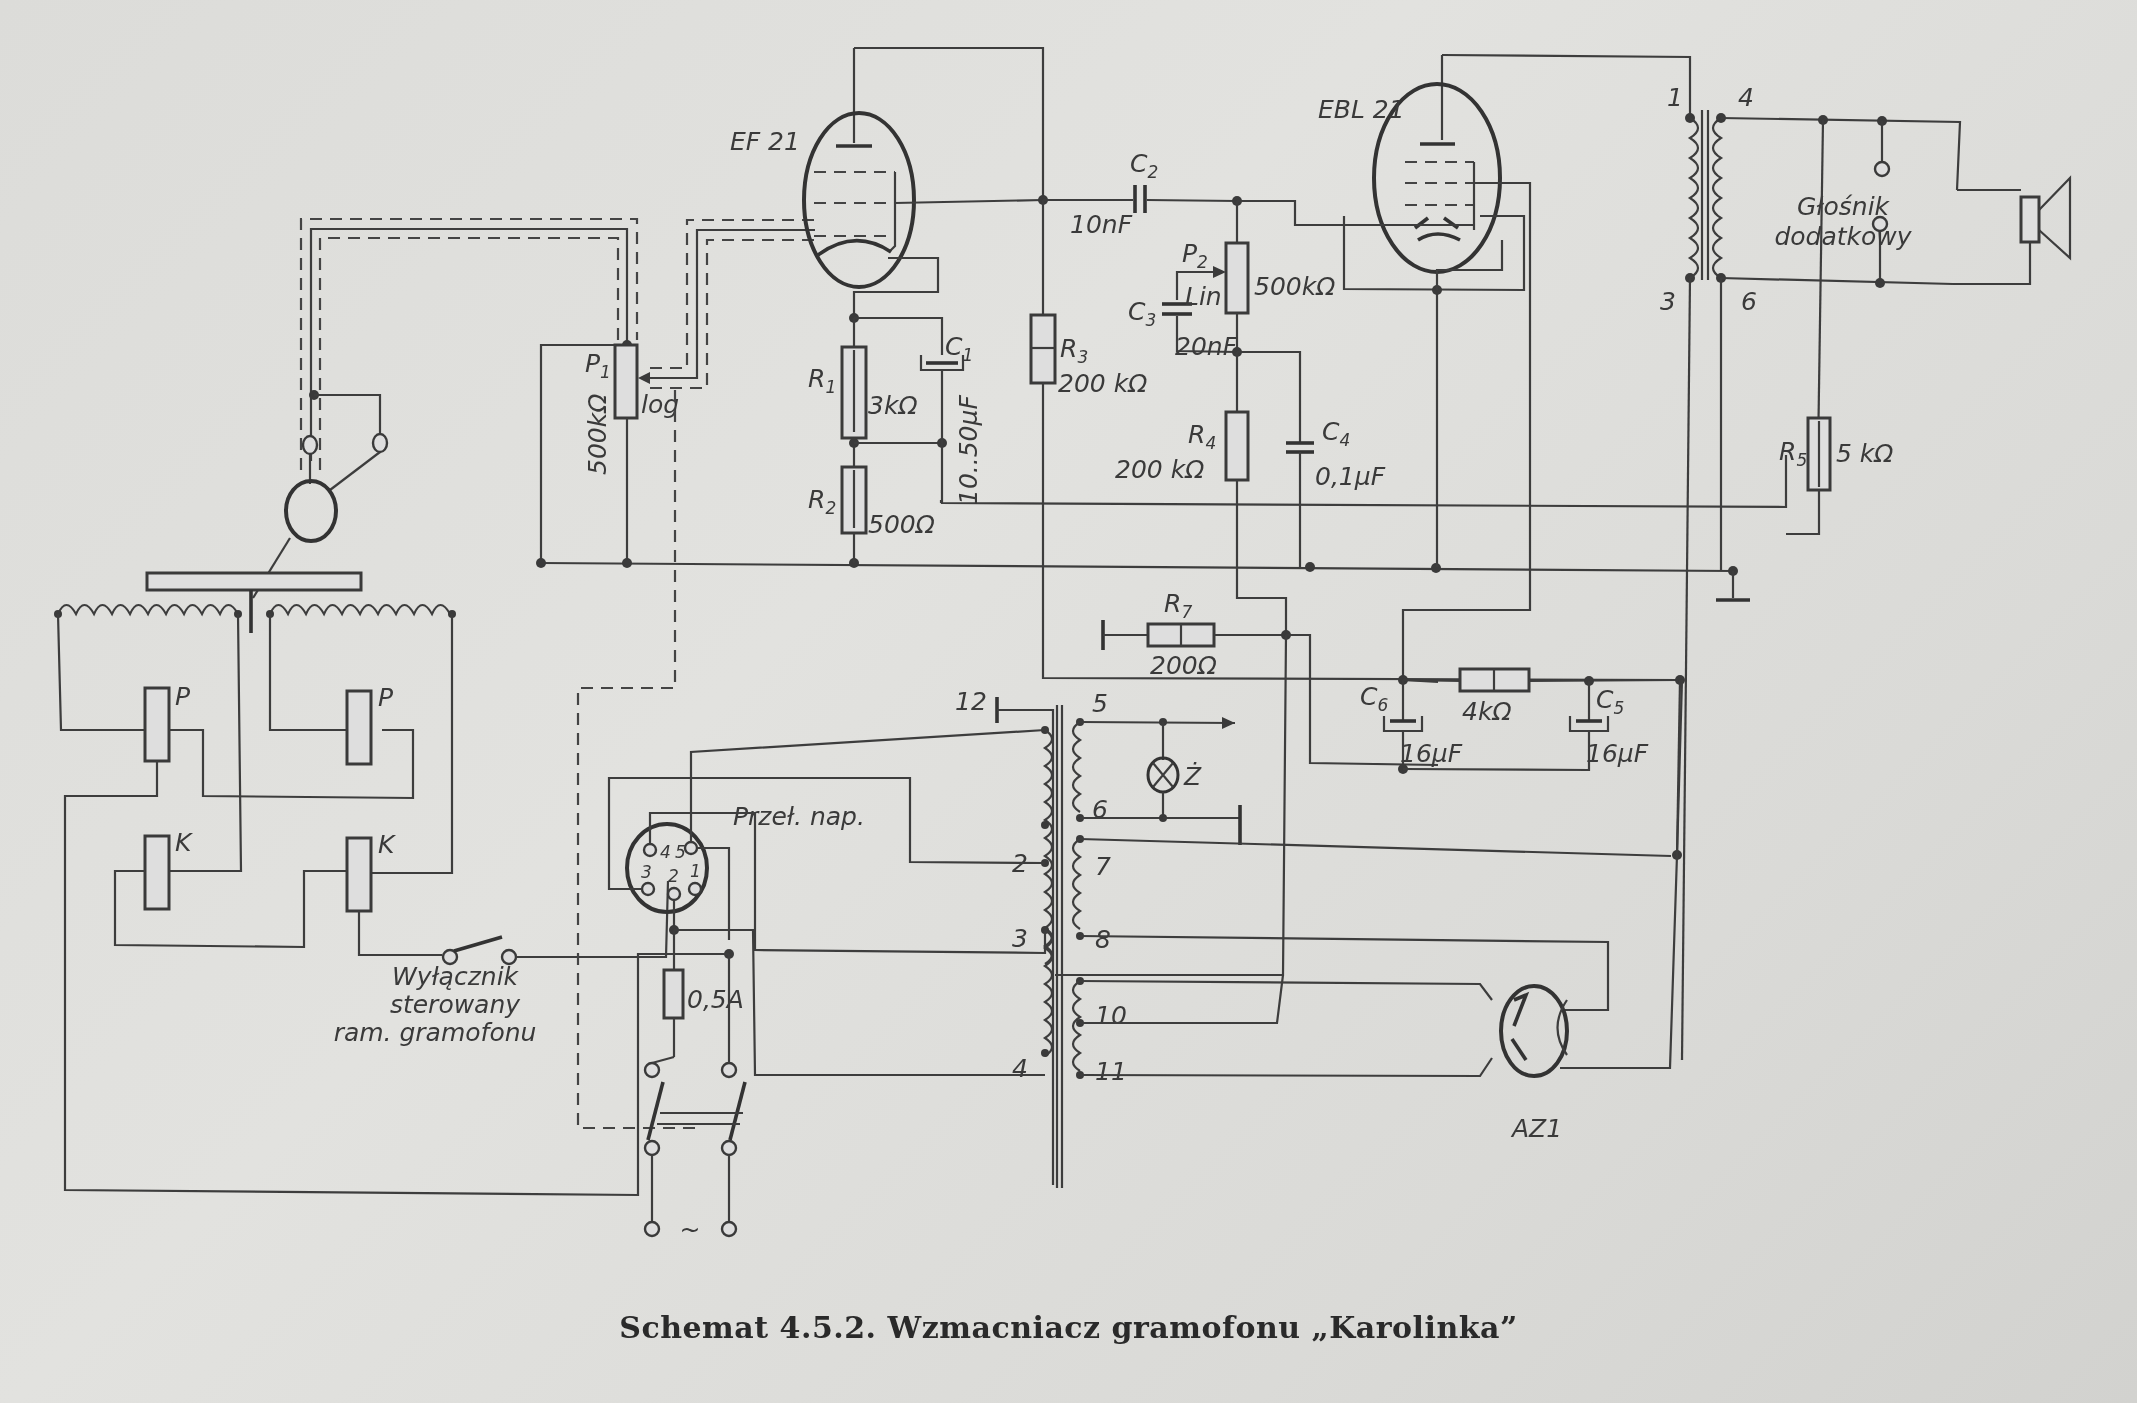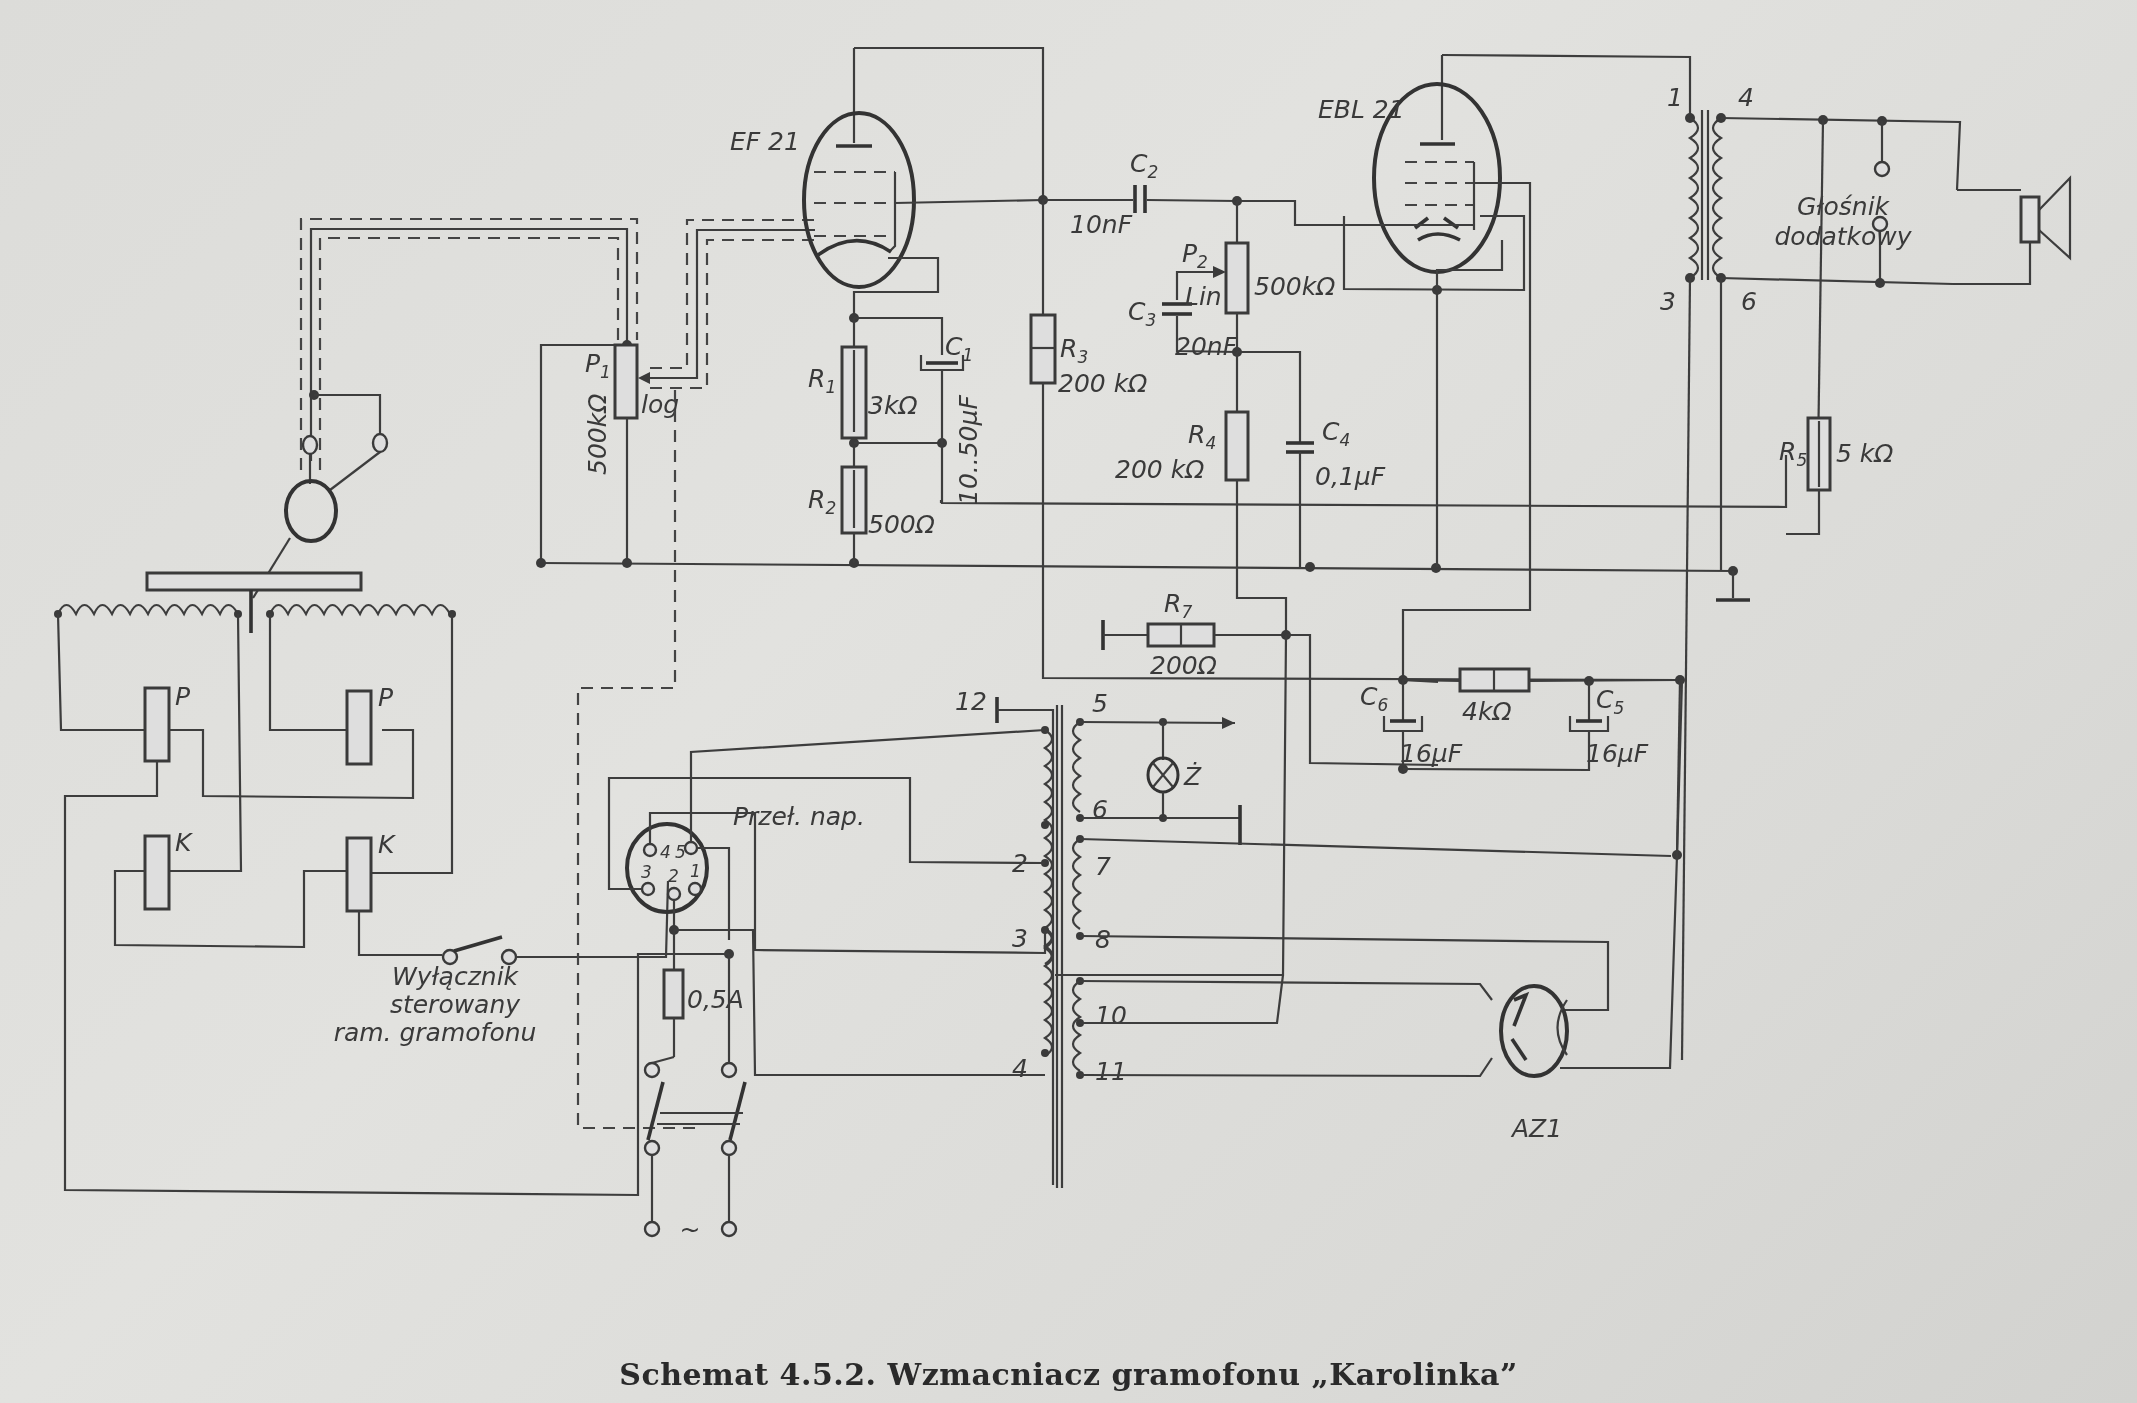--- a/index.html
+++ b/index.html
@@ -8,21 +8,21 @@
   svg{position:absolute;left:0;top:0;}
   .w{stroke:#3d3d3d;stroke-width:2.2;fill:none;}
   .wt{stroke:#333;stroke-width:3.6;fill:none;}
   .dash{stroke:#444;stroke-width:2.2;fill:none;stroke-dasharray:12 8;}
   .box{stroke:#3a3a3a;stroke-width:3;fill:#dedede;}
   .dot{fill:#3a3a3a;}
   .term{stroke:#3a3a3a;stroke-width:2.4;fill:#dedede;}
   .lbl{font-family:"DejaVu Sans",sans-serif;font-style:italic;fill:#3a3a3a;font-size:25px;}
   .lbls{font-family:"DejaVu Sans",sans-serif;font-style:italic;fill:#3a3a3a;font-size:17px;}
   .caption{position:absolute;left:0;width:2137px;top:1310px;text-align:center;
-    font-family:"DejaVu Serif",serif;font-weight:bold;font-size:30px;color:#2a2a2a;letter-spacing:0.5px;margin-top:47px;}
+    font-family:"DejaVu Serif",serif;font-weight:bold;font-size:30px;color:#2a2a2a;letter-spacing:0.5px;}
 </style>
 </head>
 <body>
 
 <svg width="2137" height="1403" viewBox="0 0 2137 1403">
 
   <g>
     <path class="w" d="M311,461 L311,229 L627,229 L627,345"></path>
     <path class="dash" d="M301,470 L301,219 L637,219 L637,340"></path>
     <path class="dash" d="M320,470 L320,238 L618,238 L618,340"></path>

